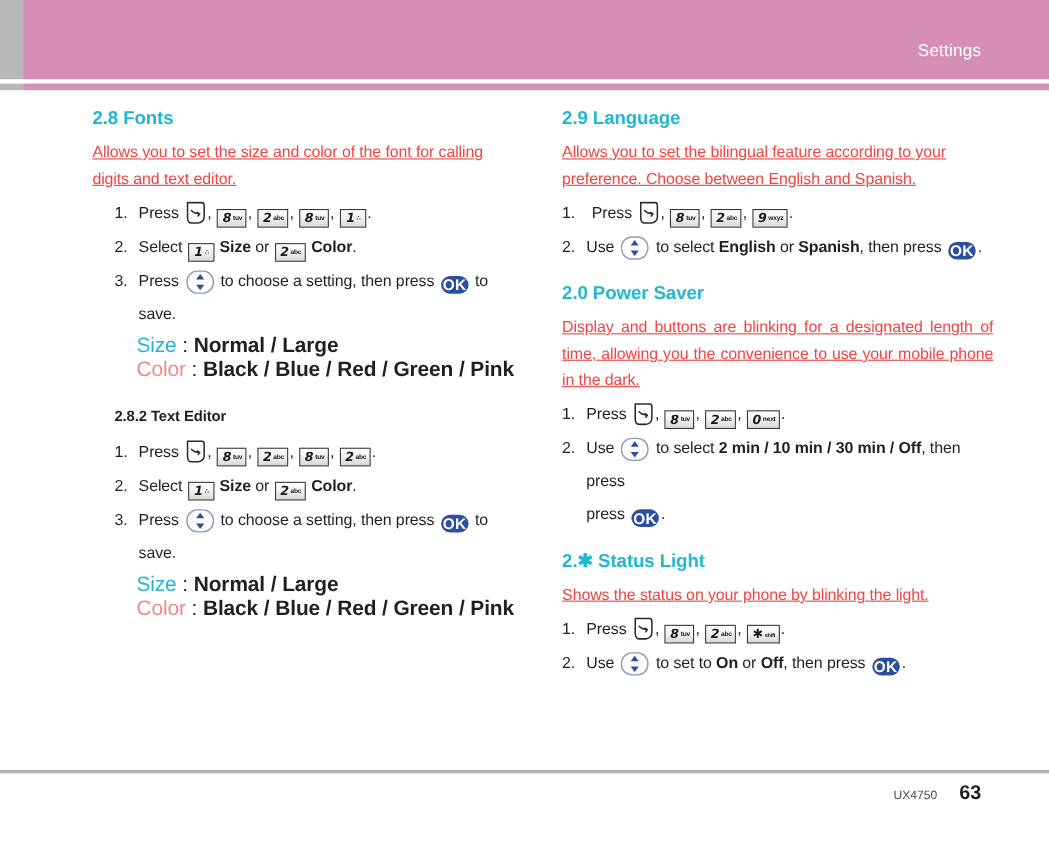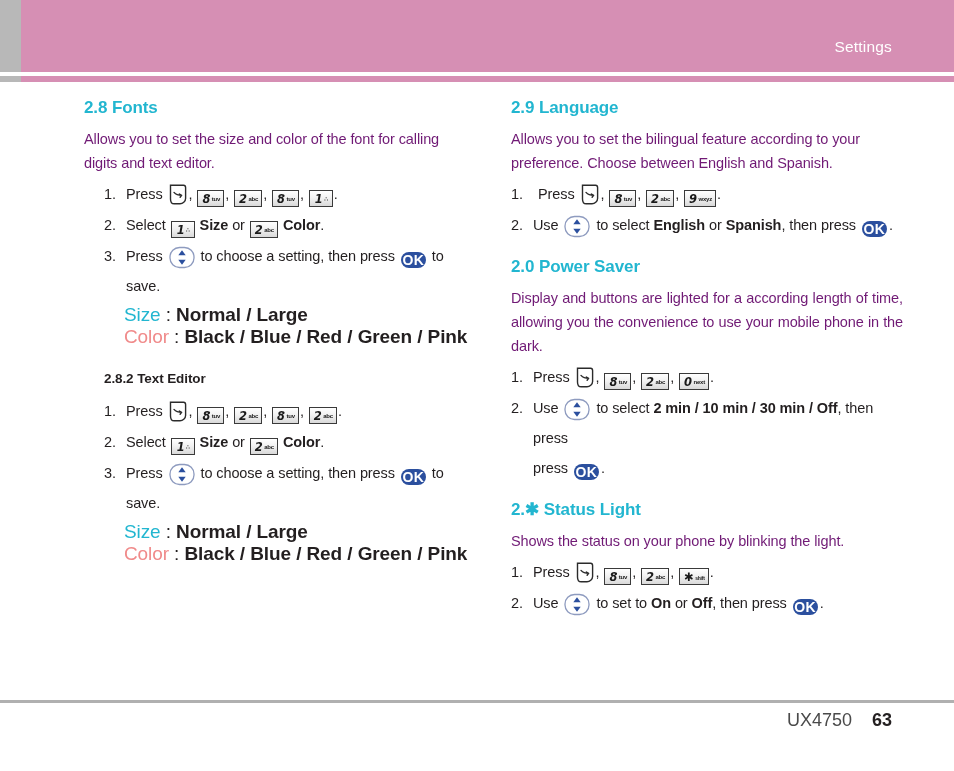--- a/index.html
+++ b/index.html
@@ -97,22 +97,23 @@
     line-height: 18px;
     letter-spacing: -0.1px;
   }
   .sub-head-wrap { margin-top: 21px; margin-bottom: 8px; padding-left: 20px; }
   .sub-head-wrap.tight { margin-top: 22px; }
 
   p.body-text {
     font-size: 14.5px;
     line-height: 24px;
     margin: 0 0 2px 0;
-    color: #701a75;
+    color: #ef4444;
     letter-spacing: -0.1px;
+    text-decoration: underline;
   }
   p.body-text.justify { text-align: justify; }
 
   
   .steps { margin: 4px 0 0 0; padding: 0; list-style: none; }
   .steps.indent { padding-left: 20px; }
   .step {
     position: relative;
     font-size: 14.5px;
     line-height: 30px;
@@ -223,21 +224,21 @@
     background: #b0b0b0;
   }
   .footer-text {
     position: absolute;
     right: 62px;
     top: 710px;
     text-align: right;
     white-space: nowrap;
   }
   .footer-model {
-    font-size: 18px;
+    font-size: 11px;
     color: #4a4a4a;
     letter-spacing: 0px;
   }
   .footer-page {
     font-size: 18px;
     font-weight: bold;
     color: #231f20;
     margin-left: 20px;
   }
 </style>
@@ -395,21 +396,21 @@
         <b>English</b>
         <span>or</span>
         <b>Spanish</b><span>, then press</span>
         <span class="ok-key">OK</span><span>.</span>
       </li>
     </ul>
 
     <div class="sec-head-wrap">
       <h2 class="sec-head">2.0 Power Saver</h2>
     </div>
-    <p class="body-text justify">Display and buttons are lighted for a according length of time, allowing you the convenience to use your mobile phone in the dark.</p>
+    <p class="body-text justify">Display and buttons are blinking for a designated length of time, allowing you the convenience to use your mobile phone in the dark.</p>
     <ul class="steps">
       <li class="step">
         <span class="num">1.</span>
         <span>Press</span>
         <span class="send-key">
           <svg viewBox="0 0 20 21" width="20" height="21">
             <path d="M2.5 1.2 C2.5 1.2 15.6 1.2 15.6 1.2 C17.0 1.2 17.6 2.2 17.6 3.6 L17.6 14.5 C17.6 17.6 14.6 19.8 12.0 19.8 L6.2 19.8 C3.6 19.8 2.5 17.2 2.5 14.9 Z" fill="none" stroke="#2b2b2b" stroke-width="1.4"></path>
             <path d="M6.0 8.4 C7.8 10.4 11.0 11.4 13.6 11.4 M13.6 11.4 L11.4 10.0 M13.6 11.4 L12.1 13.3" fill="none" stroke="#2b2b2b" stroke-width="1.4" stroke-linecap="round"></path>
           </svg>
         </span><span>,</span>

